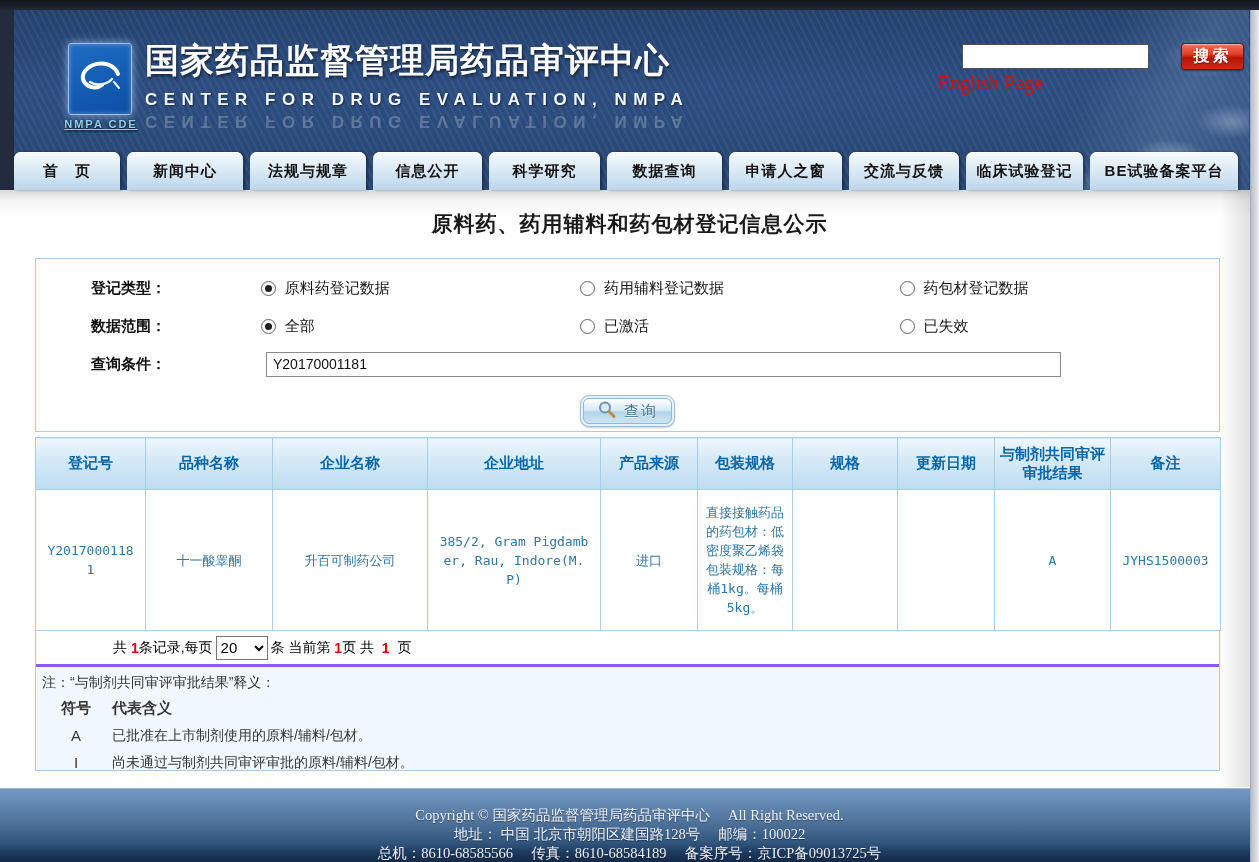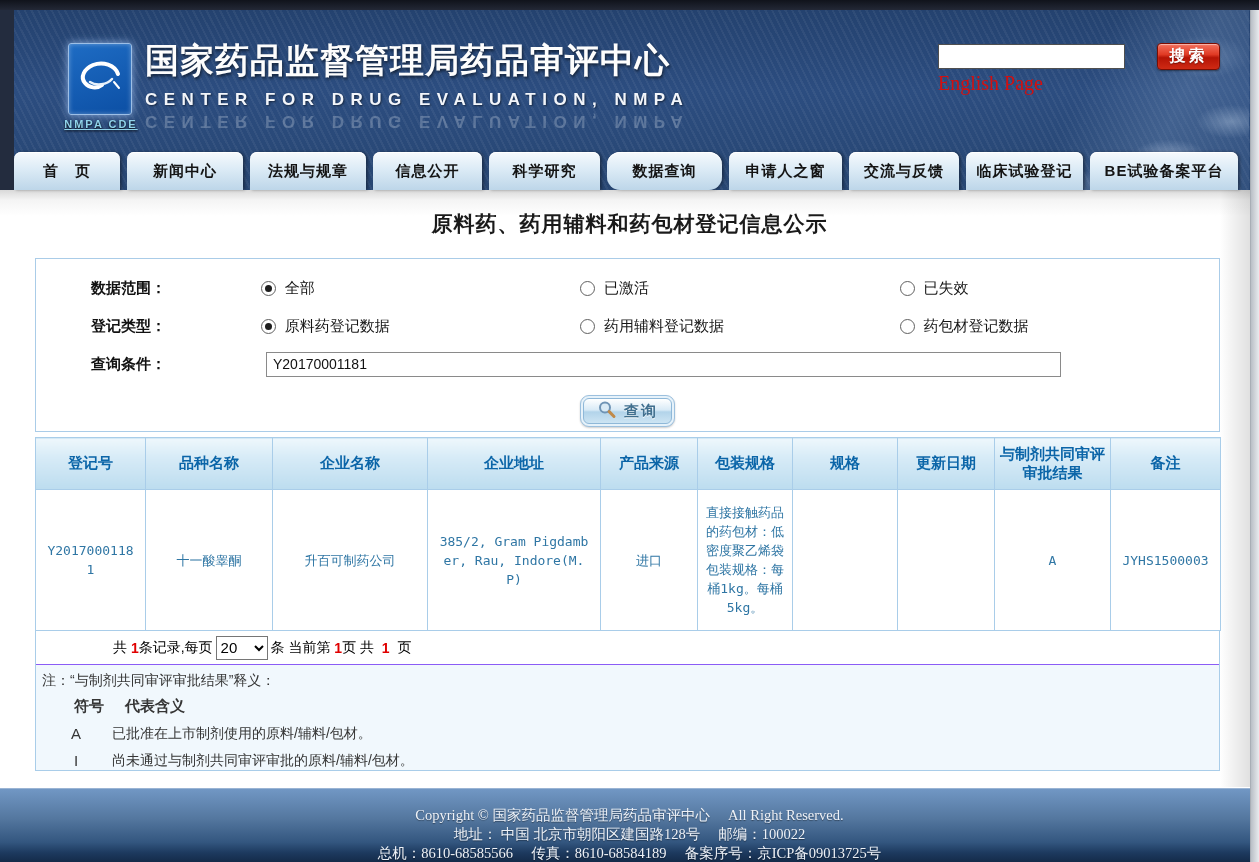--- a/index.html
+++ b/index.html
@@ -52,21 +52,21 @@
   .title-en {
     color:#f2f5fa; font-size:17px; font-weight:bold; letter-spacing:6.5px;
     margin-top:6px; text-shadow:1px 1px 2px rgba(0,0,0,.5);
   }
   .title-en-reflect {
     color:#cdd7e4; font-size:17px; font-weight:bold; letter-spacing:6.5px;
     transform:scaleY(-1); opacity:.30; margin-top:1px;
   }
 
   .search-area { position:absolute; left:924px; top:33px; width:310px; }
-  .search-row { display:flex; align-items:center; }
+  .search-row { display:flex; align-items:center;margin-left:24px; }
   .hdr-search-input {
     width:187px; height:25px; border:1px solid #4f4f4f; background:#fff;
     font-size:14px; padding:0 5px; outline:none;
   }
   .hdr-search-btn {
     margin-left:32px; width:63px; height:27px; border:1px solid #7d0d02; border-radius:4px;
     background:linear-gradient(180deg,#f4705c 0%,#e03a24 42%,#b51405 55%,#cf2a14 100%);
     color:#fff; font-size:16px; font-weight:bold; letter-spacing:3px;
     box-shadow:0 1px 2px rgba(0,0,0,.45), inset 0 1px 1px rgba(255,255,255,.5);
     cursor:pointer; text-shadow:0 1px 1px rgba(0,0,0,.4);
@@ -81,21 +81,21 @@
   .nav { position:relative; height:45px; display:flex; align-items:flex-end; gap:7px; }
   .tab {
     height:38px; border-radius:7px 7px 0 0; cursor:pointer;
     background:linear-gradient(180deg,#f6fafd 0%,#dcebf6 45%,#bdd6e9 100%);
     box-shadow:2px 0 3px rgba(0,0,0,.35), inset 0 1px 0 #fff;
     display:flex; align-items:center; justify-content:center;
     font-size:15px; font-weight:bold; color:#141414; letter-spacing:1px;
   }
   .tab:nth-child(1){width:106px;} .tab:nth-child(2){width:116px;}
   .tab:nth-child(3){width:116px;} .tab:nth-child(4){width:109px;}
-  .tab:nth-child(5){width:111px;} .tab:nth-child(6){width:115px;border-radius:13px;}
+  .tab:nth-child(5){width:111px;} .tab:nth-child(6){width:115px;}
   .tab:nth-child(7){width:113px;} .tab:nth-child(8){width:110px;}
   .tab:nth-child(9){width:117px;} .tab:nth-child(10){width:148px;}
 
   
   .title-band {
     height:68px; text-align:center;
     background:linear-gradient(180deg,#d9d9d9 0,#f4f4f4 10px,#ffffff 26px);
     padding-top:20px;
   }
   .page-title {
@@ -128,21 +128,21 @@
   .query-btn {
     border:1px solid #9cc0de; border-radius:9px; padding:2px; background:#e6f2fa;
     cursor:pointer; box-shadow:0 1px 2px rgba(0,0,0,.2);
   }
   .query-btn-inner {
     border:1px solid #8fb8d8; border-radius:6px; height:26px; padding:0 13px;
     background:linear-gradient(180deg,#ffffff 0%,#d8eaf6 46%,#b2d4ea 54%,#cde4f3 100%);
     display:flex; align-items:center; gap:7px;
   }
   .query-btn-label {
-    font-size:15px; font-weight:bold; color:#41708f; letter-spacing:2px;
+    font-size:15px; font-weight:normal; color:#41708f; letter-spacing:2px;
     text-shadow:0 1px 0 rgba(255,255,255,.9);
   }
 
   
   table.results { border-collapse:collapse; width:1185px; margin-top:5px; table-layout:fixed; }
   table.results th, table.results td { border:1px solid #a9cde9; }
   table.results th {
     height:52px; font-size:15px; font-weight:bold; color:#0b65a8; text-align:center;
     background:linear-gradient(180deg,#eef7fc 0%,#d8ecf7 35%,#bcdcef 100%);
   }
@@ -161,26 +161,26 @@
     height:33px; background:#fff; display:flex; align-items:center;
     padding-left:77px; font-size:14px; color:#000;
   }
   .pager span { white-space:pre; }
   .red { color:#e00000; font-weight:bold; }
   .per-page {
     margin:0 3px; width:52px; height:24px; font-size:15px; border:1px solid #767676;
     background:#fff;
   }
   .notes {
-    height:106px; background:#f1f8fd; border-top:1px solid #8b5cf6;
+    height:106px; background:#f1f8fd; border-top:3px solid #8b5cf6;
     padding:7px 0 0 4px; color:#353535;
   }
   .notes-title { font-size:14px; margin-left:2px; }
   .notes-hdr { display:flex; font-size:15px; font-weight:bold; margin-top:7px; }
-  .notes-hdr .sym-col { width:44px; text-align:center; margin-left:27px; }
+  .notes-hdr .sym-col { width:44px; text-align:center; margin-left:14px; }
   .notes-hdr .mean-col { margin-left:14px; }
   .note-row { display:flex; font-size:14px; margin-top:9px; }
   .note-row .sym { width:44px; text-align:center; margin-left:14px; font-size:15px; }
   .note-row .mean { margin-left:14px; }
 
   
   .footer-gap { height:17px; background:#fff; }
   .footer {
     height:75px; text-align:center; color:#eef2f8;
     font-family:"Liberation Serif","DejaVu Serif",serif; font-size:14.5px;
@@ -249,48 +249,48 @@
 </div>
 
 <div class="title-band">
   <span class="page-title">原料药、药用辅料和药包材登记信息公示</span>
 </div>
 
 <div class="content">
 
   <div class="form-box">
     <div class="form-row">
+      <span class="form-label">登记类型：</span>
+      <span class="opt">
+        <span class="radio on"></span>
+        <span class="opt-label">原料药登记数据</span>
+      </span>
+      <span class="opt">
+        <span class="radio"></span>
+        <span class="opt-label">药用辅料登记数据</span>
+      </span>
+      <span class="opt">
+        <span class="radio"></span>
+        <span class="opt-label">药包材登记数据</span>
+      </span>
+    </div>
+
+    <div class="form-row">
       <span class="form-label">数据范围：</span>
       <span class="opt">
         <span class="radio on"></span>
         <span class="opt-label">全部</span>
       </span>
       <span class="opt">
         <span class="radio"></span>
         <span class="opt-label">已激活</span>
       </span>
       <span class="opt">
         <span class="radio"></span>
         <span class="opt-label">已失效</span>
-      </span>
-    </div>
-
-    <div class="form-row">
-      <span class="form-label">登记类型：</span>
-      <span class="opt">
-        <span class="radio on"></span>
-        <span class="opt-label">原料药登记数据</span>
-      </span>
-      <span class="opt">
-        <span class="radio"></span>
-        <span class="opt-label">药用辅料登记数据</span>
-      </span>
-      <span class="opt">
-        <span class="radio"></span>
-        <span class="opt-label">药包材登记数据</span>
       </span>
     </div>
 
     <div class="form-row">
       <span class="form-label">查询条件：</span>
       <input class="query-input" type="text" value="Y20170001181" style="">
     </div>
 
     <div class="btn-row">
       <div class="query-btn">

